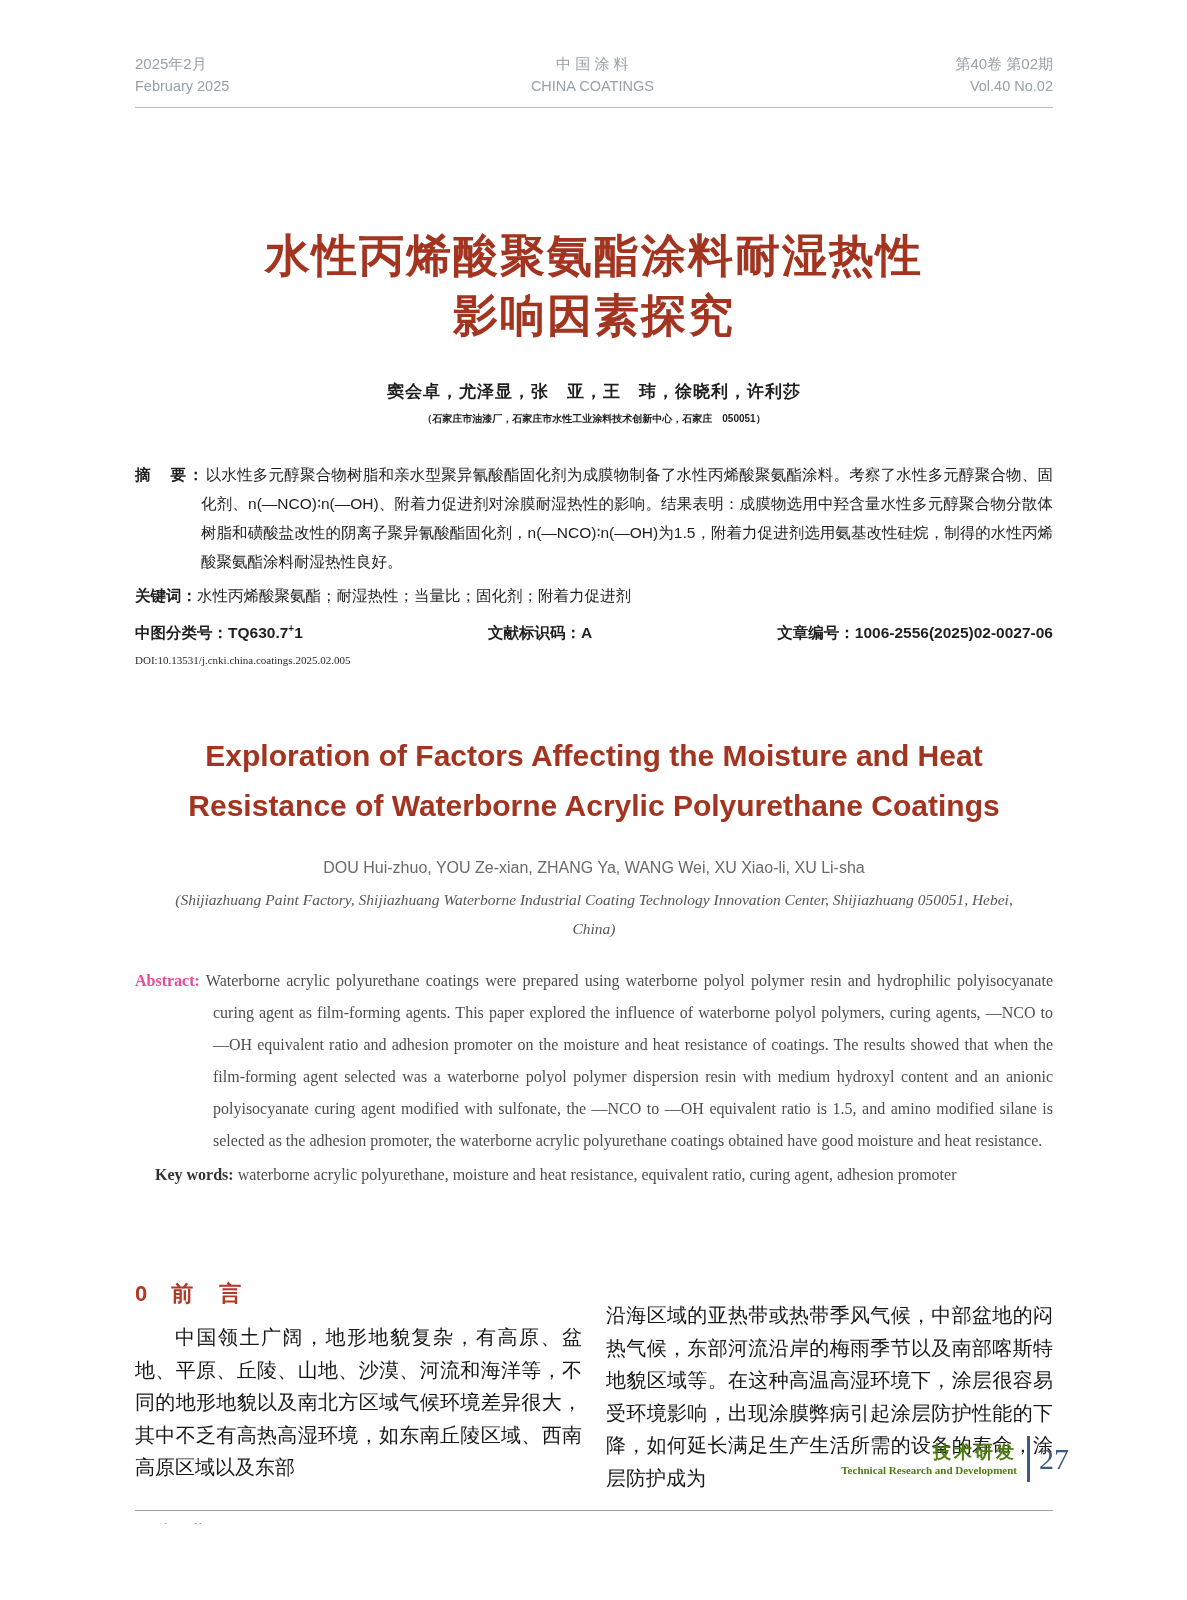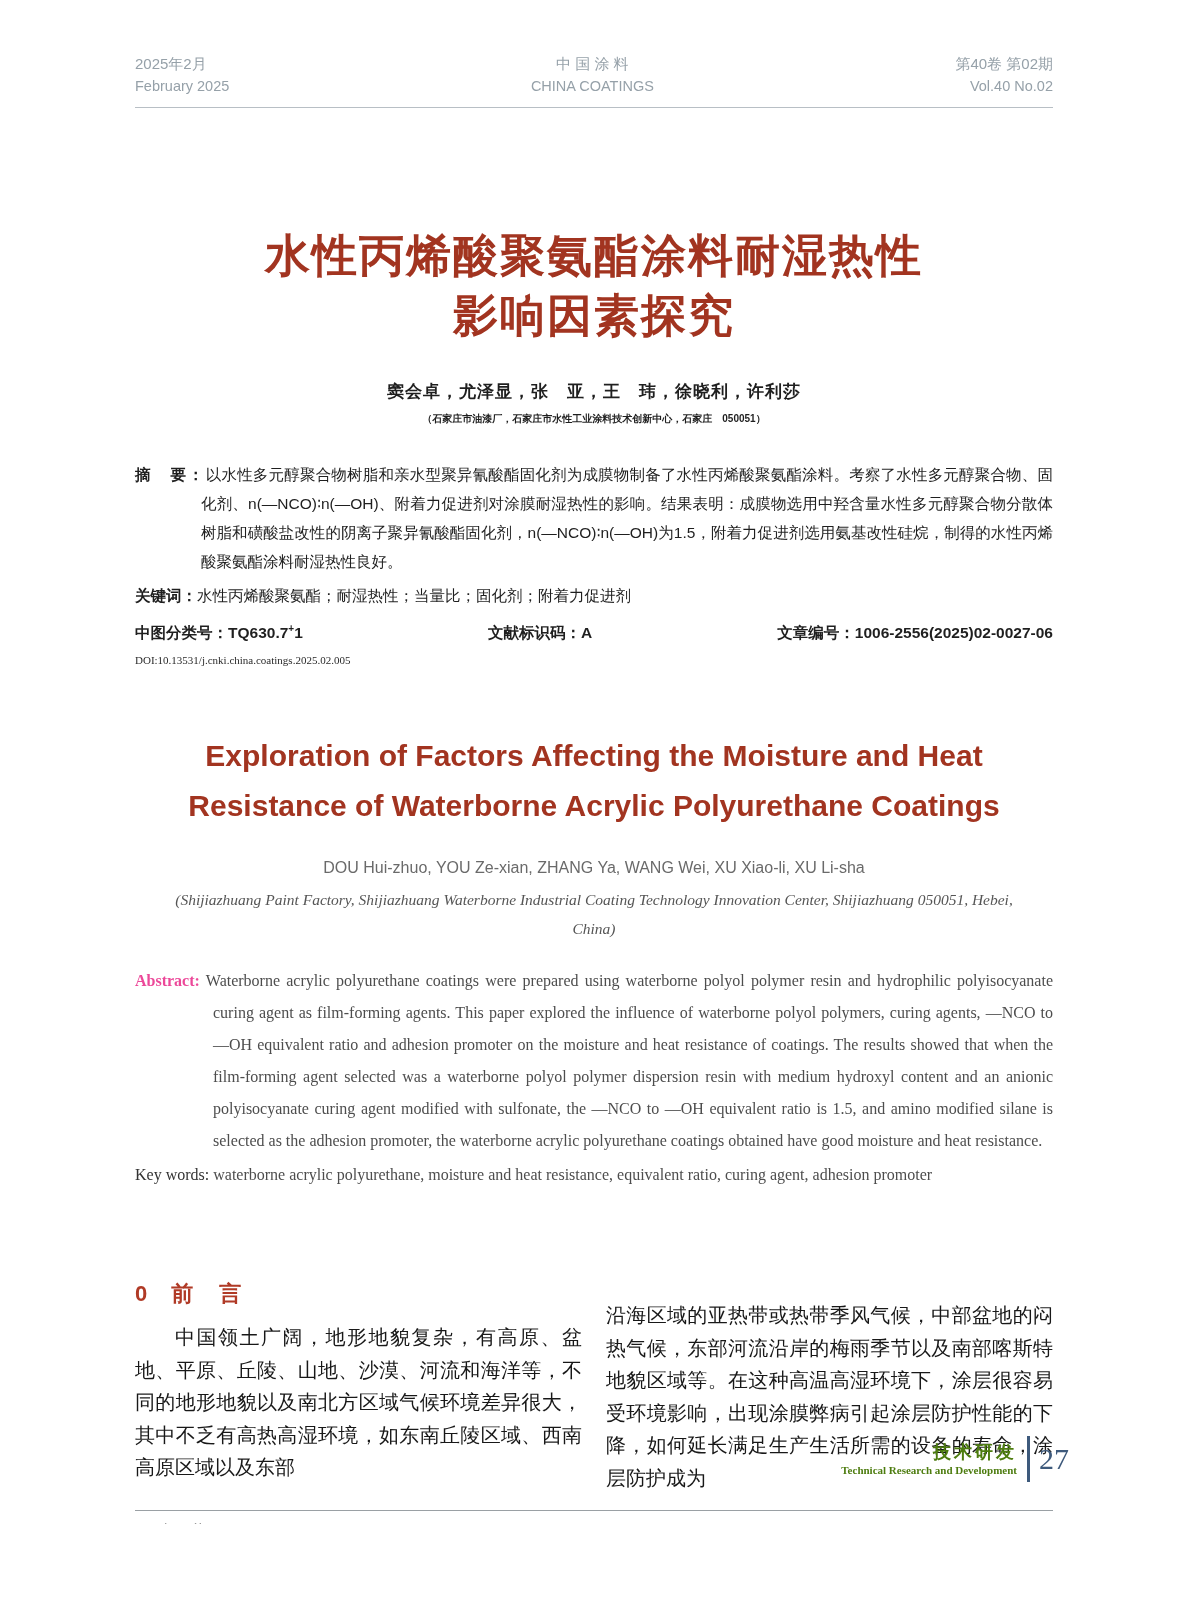--- a/index.html
+++ b/index.html
@@ -87,21 +87,21 @@
     font-family: "Liberation Serif", "DejaVu Serif", serif;
     color: #4d4d4d; font-size: 16px; line-height: 32px; text-align: justify;
     padding-left: 78px; text-indent: -78px;
   }
   .abstract-en .lbl { font-weight: 700; color: #ec4899; }
   .keywords-en {
     margin-top: 2px;
     font-family: "Liberation Serif", "DejaVu Serif", serif;
     color: #4d4d4d; font-size: 16px; line-height: 32px;
   }
-  .keywords-en .lbl { font-weight: 400; color: #333; }
+  .keywords-en .lbl { font-weight: 700; color: #333; margin-left: 20px; }
 
   
   .body-cols { margin-top: 88px; display: flex; gap: 24px; }
   .body-col { width: 447px; }
   .section-heading {
     color: #b03a26; font-weight: 700; font-size: 22px; letter-spacing: 2px;
     margin-bottom: 12px;
   }
   .section-heading .num { margin-right: 22px; }
   .body-par {

